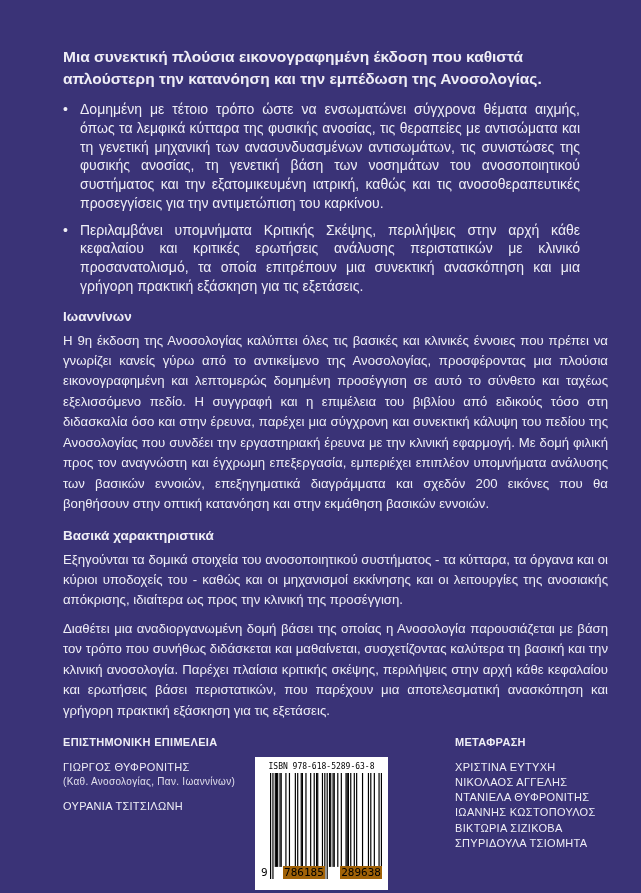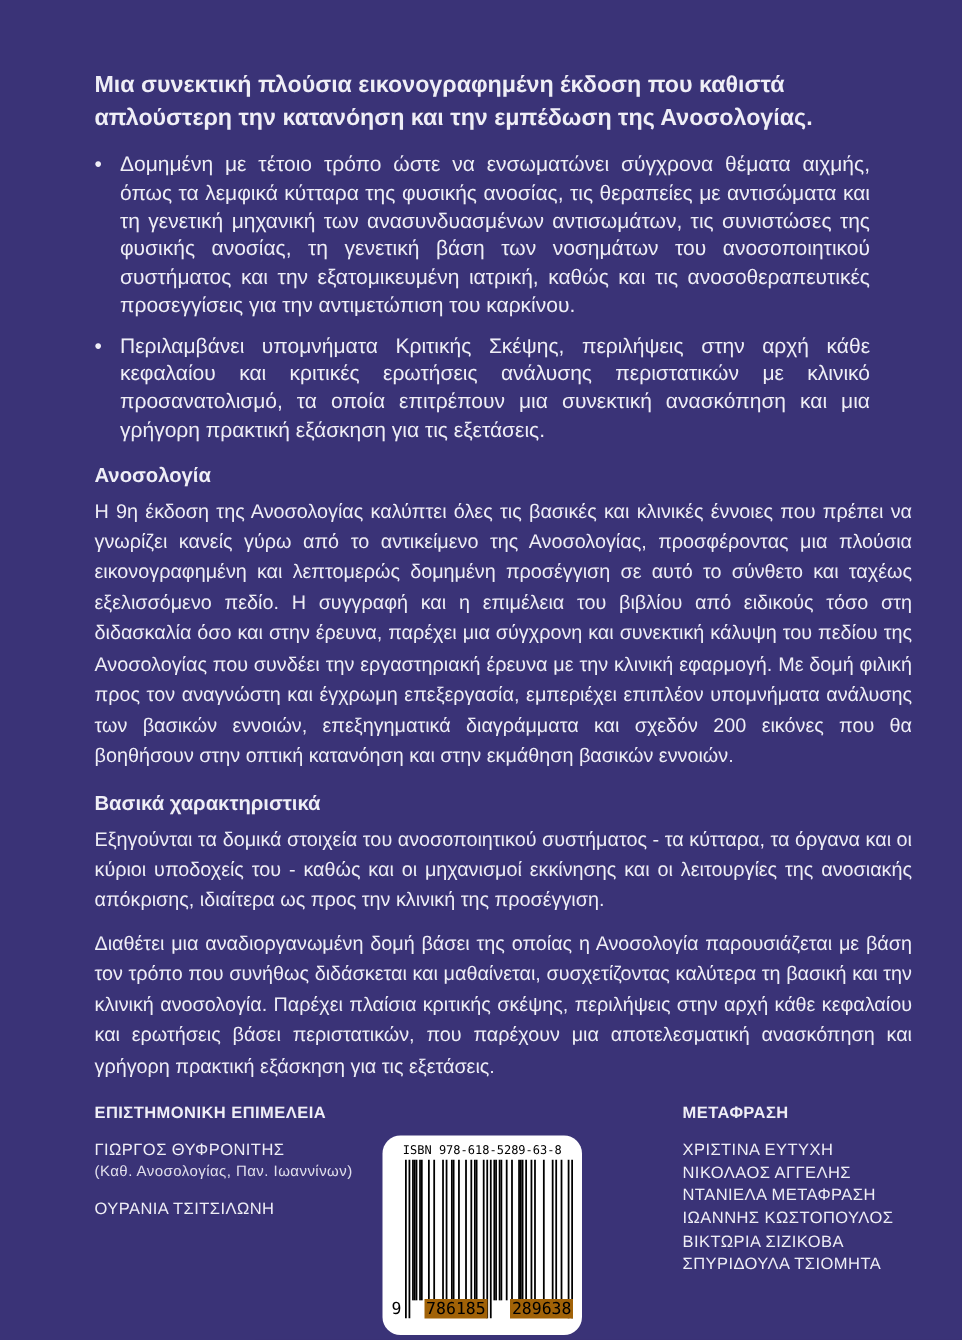--- a/index.html
+++ b/index.html
@@ -76,21 +76,20 @@
   .barcode-box {
     position: absolute;
     left: 255px;
     top: 757px;
     width: 133px;
     height: 133px;
     background: #FFFFFF;
     box-sizing: border-box;
     padding: 5px 6px 4px 6px;
     color: #000;
-    border-radius: 12px;
   }
   .isbn-label {
     font-family: "DejaVu Sans Mono", monospace;
     font-size: 8px;
     text-align: center;
     white-space: nowrap;
     letter-spacing: 0;
   }
   .bars-wrap {
     position: relative;
@@ -125,21 +124,21 @@
 
   <ul class="bullets">
     <li>
       <span class="bullet-dot">•</span><span>Δομημένη με τέτοιο τρόπο ώστε να ενσωματώνει σύγχρονα θέματα αιχμής, όπως τα λεμφικά κύτταρα της φυσικής ανοσίας, τις θεραπείες με αντισώματα και τη γενετική μηχανική των ανασυνδυασμένων αντισωμάτων, τις συνιστώσες της φυσικής ανοσίας, τη γενετική βάση των νοσημάτων του ανοσοποιητικού συστήματος και την εξατομικευμένη ιατρική, καθώς και τις ανοσοθεραπευτικές προσεγγίσεις για την αντιμετώπιση του καρκίνου.</span>
     </li>
     <li>
       <span class="bullet-dot">•</span><span>Περιλαμβάνει υπομνήματα Κριτικής Σκέψης, περιλήψεις στην αρχή κάθε κεφαλαίου και κριτικές ερωτήσεις ανάλυσης περιστατικών με κλινικό προσανατολισμό, τα οποία επιτρέπουν μια συνεκτική ανασκόπηση και μια γρήγορη πρακτική εξάσκηση για τις εξετάσεις.</span>
     </li>
   </ul>
 
-  <h2 class="section-heading">Ανοσολογία</h2>
+  <h2 class="section-heading">Ιωαννίνων</h2>
   <p class="para">Η 9η έκδοση της Ανοσολογίας καλύπτει όλες τις βασικές και κλινικές έννοιες που πρέπει να γνωρίζει κανείς γύρω από το αντικείμενο της Ανοσολογίας, προσφέροντας μια πλούσια εικονογραφημένη και λεπτομερώς δομημένη προσέγγιση σε αυτό το σύνθετο και ταχέως εξελισσόμενο πεδίο. Η συγγραφή και η επιμέλεια του βιβλίου από ειδικούς τόσο στη διδασκαλία όσο και στην έρευνα, παρέχει μια σύγχρονη και συνεκτική κάλυψη του πεδίου της Ανοσολογίας που συνδέει την εργαστηριακή έρευνα με την κλινική εφαρμογή. Με δομή φιλική προς τον αναγνώστη και έγχρωμη επεξεργασία, εμπεριέχει επιπλέον υπομνήματα ανάλυσης των βασικών εννοιών, επεξηγηματικά διαγράμματα και σχεδόν 200 εικόνες που θα βοηθήσουν στην οπτική κατανόηση και στην εκμάθηση βασικών εννοιών.</p>
 
   <h2 class="section-heading">Βασικά χαρακτηριστικά</h2>
   <p class="para">Εξηγούνται τα δομικά στοιχεία του ανοσοποιητικού συστήματος - τα κύτταρα, τα όργανα και οι κύριοι υποδοχείς του - καθώς και οι μηχανισμοί εκκίνησης και οι λειτουργίες της ανοσιακής απόκρισης, ιδιαίτερα ως προς την κλινική της προσέγγιση.</p>
   <p class="para">Διαθέτει μια αναδιοργανωμένη δομή βάσει της οποίας η Ανοσολογία παρουσιάζεται με βάση τον τρόπο που συνήθως διδάσκεται και μαθαίνεται, συσχετίζοντας καλύτερα τη βασική και την κλινική ανοσολογία. Παρέχει πλαίσια κριτικής σκέψης, περιλήψεις στην αρχή κάθε κεφαλαίου και ερωτήσεις βάσει περιστατικών, που παρέχουν μια αποτελεσματική ανασκόπηση και γρήγορη πρακτική εξάσκηση για τις εξετάσεις.</p>
 
   <div class="credits">
     <div class="credits-col-left">
       <p class="credits-heading">ΕΠΙΣΤΗΜΟΝΙΚΗ ΕΠΙΜΕΛΕΙΑ</p>
       <div class="credit-person">
@@ -148,21 +147,21 @@
       </div>
       <div class="credit-person">
         <div class="credit-name">ΟΥΡΑΝΙΑ ΤΣΙΤΣΙΛΩΝΗ</div>
       </div>
     </div>
     <div class="credits-col-right">
       <p class="credits-heading">ΜΕΤΑΦΡΑΣΗ</p>
       <div class="translators">
         <div>ΧΡΙΣΤΙΝΑ ΕΥΤΥΧΗ</div>
         <div>ΝΙΚΟΛΑΟΣ ΑΓΓΕΛΗΣ</div>
-        <div>ΝΤΑΝΙΕΛΑ ΜΕΤΑΦΡΑΣΗ</div>
+        <div>ΝΤΑΝΙΕΛΑ ΘΥΦΡΟΝΙΤΗΣ</div>
         <div>ΙΩΑΝΝΗΣ ΚΩΣΤΟΠΟΥΛΟΣ</div>
         <div>ΒΙΚΤΩΡΙΑ ΣΙΖΙΚΟΒΑ</div>
         <div>ΣΠΥΡΙΔΟΥΛΑ ΤΣΙΟΜΗΤΑ</div>
       </div>
     </div>
   </div>
 
 </div>
 
 <div class="barcode-box">

